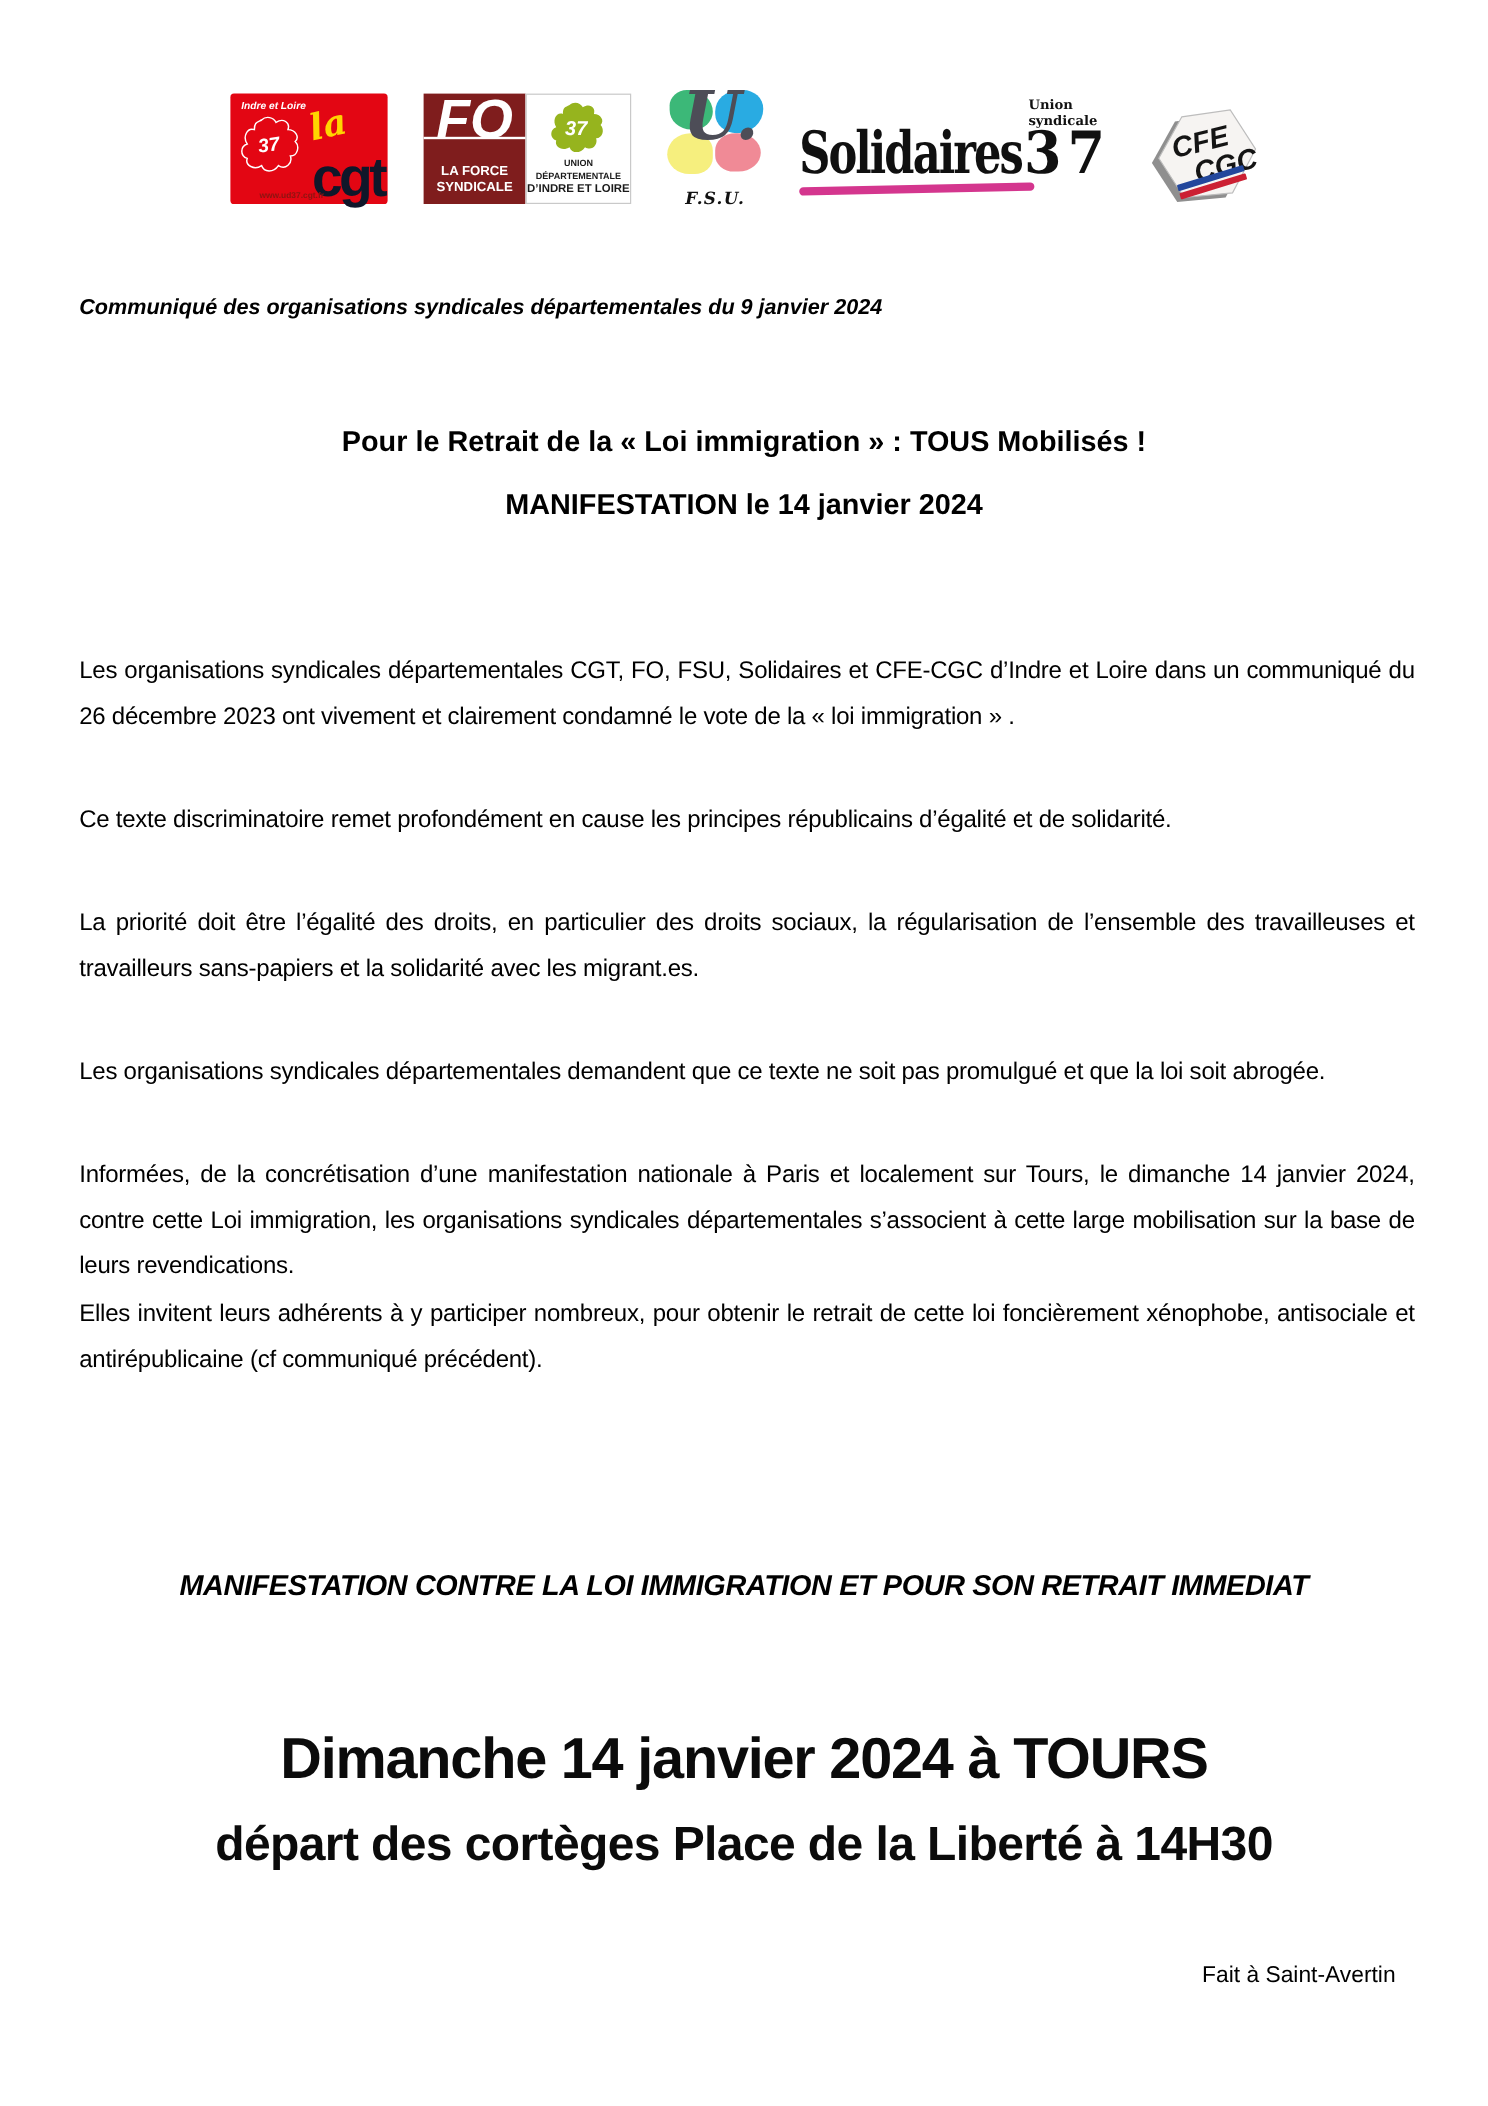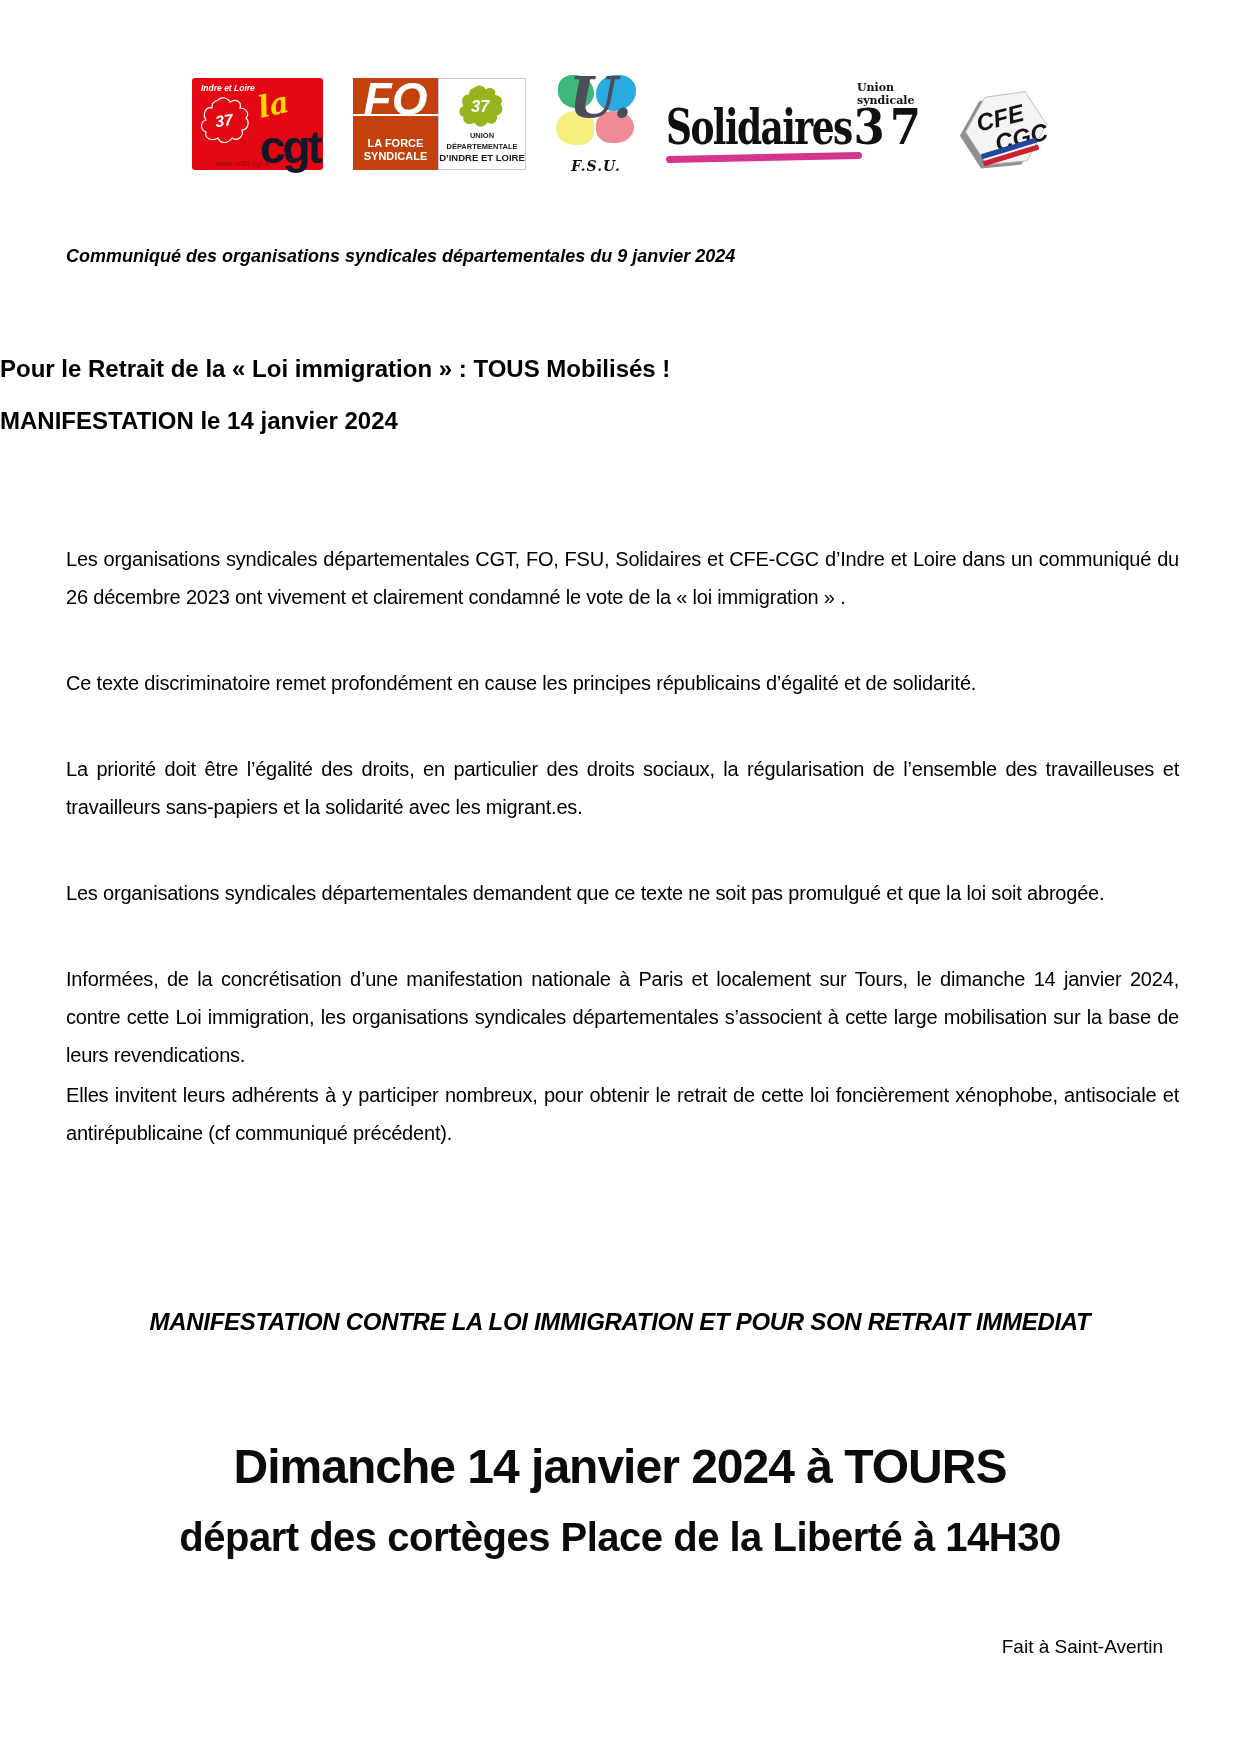--- a/index.html
+++ b/index.html
@@ -52,21 +52,21 @@
   .sol-union span{display:block;}
   .sol-name{position:absolute;top:22px;left:0;display:inline-block;font-family:"DejaVu Serif",serif;font-weight:bold;font-size:45px;line-height:1;letter-spacing:-2px;color:#101010;transform:scale(0.8,1.08);transform-origin:left top;white-space:nowrap;}
   .sol-37{position:absolute;top:22px;right:2px;font-family:"DejaVu Serif",serif;font-weight:bold;font-size:45px;line-height:1;letter-spacing:5px;color:#101010;transform:scaleY(1.08);transform-origin:right top;}
   .sol-underline{position:absolute;bottom:6px;left:0;width:196px;height:7px;border-radius:4px;transform:rotate(-1.2deg);}
 
   
   .logo-cfecgc{margin-top:5px;}
 
   
   .byline{position:absolute;top:246px;left:66px;font-size:18px;font-weight:bold;font-style:italic;}
-  .doc-title{position:absolute;top:354px;left:0;width:100%;text-align:left;font-weight:bold;}
+  .doc-title{position:absolute;top:354px;left:0;width:100%;text-align:center;font-weight:bold;}
   .doc-title .t1{display:block;font-size:24px;line-height:30px;}
   .doc-title .t2{display:block;font-size:24px;line-height:30px;margin-top:22px;}
 
   .body-text{position:absolute;top:540px;left:66px;width:1113px;}
   .para{margin:0 0 48px 0;font-size:20px;line-height:38px;text-align:justify;letter-spacing:-0.2px;}
   .para.tight{margin-bottom:2px;}
   .para.last{margin-bottom:0;}
 
   .alert-banner{position:absolute;top:1303px;left:0;width:100%;text-align:center;font-size:24px;font-weight:bold;line-height:38px;letter-spacing:-0.3px;font-style:italic;}
 
@@ -88,21 +88,21 @@
       <svg class="cgt-map" width="56" height="54" viewBox="0 0 56 52">
         <path d="M20,6 C24,2 30,4 32,8 C38,4 44,8 42,14 C48,14 52,20 48,24 C52,28 50,36 44,36 C46,42 40,48 34,44 C30,50 22,50 20,44 C14,48 6,44 8,38 C2,36 2,28 8,26 C4,20 8,12 14,14 C14,8 16,8 20,6 Z" fill="none" stroke="#ffffff" stroke-width="1.2"></path>
         <text x="17" y="32" fill="#ffffff" font-size="16" font-style="italic" font-weight="bold" transform="rotate(-8 26 26)">37</text>
       </svg>
       <span class="cgt-la">la</span>
       <span class="cgt-acronym">cgt</span>
       <span class="cgt-url">www.ud37.cgt.fr</span>
     </div>
 
     <div class="logo-fo">
-      <div class="fo-red" style="background-color: #c2410c;">
+      <div class="fo-red" style="background-color: #7f1d1d;">
         <span class="fo-acronym">FO</span>
         <span class="fo-tagline"><span>LA FORCE</span><br>
           <span>SYNDICALE</span>
         </span>
       </div>
       <div class="fo-white">
         <svg class="fo-map" width="52" height="48" viewBox="0 0 56 52">
           <path d="M20,6 C24,2 30,4 32,8 C38,4 44,8 42,14 C48,14 52,20 48,24 C52,28 50,36 44,36 C46,42 40,48 34,44 C30,50 22,50 20,44 C14,48 6,44 8,38 C2,36 2,28 8,26 C4,20 8,12 14,14 C14,8 16,8 20,6 Z" style="fill: rgb(150, 180, 30);"></path>
           <text x="16" y="33" fill="#ffffff" font-size="18" font-style="italic" font-weight="bold">37</text>
         </svg>

